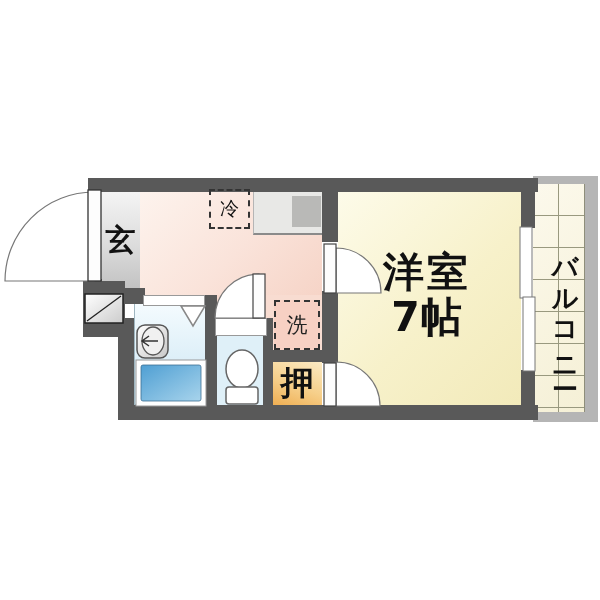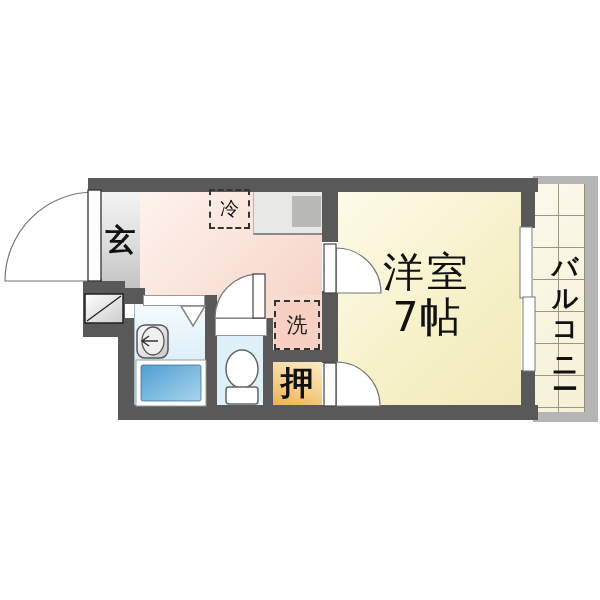--- a/index.html
+++ b/index.html
@@ -46,21 +46,21 @@
     writing-mode:vertical-rl;text-orientation:mixed;
     display:flex;align-items:center;justify-content:center;
     font-size:26px;font-weight:600;color:#111;letter-spacing:5px;}
   
   .opening{position:absolute;background:#ffffff;}
   .opening.framed{border:1px solid #999;box-sizing:border-box;}
   
   .lbl-genkan{font-size:30px;font-weight:700;color:#111;}
   .lbl-oshiire{font-size:33px;font-weight:700;color:#111;}
   .room-label{left:343px;top:250px;width:168px;text-align:center;color:#111;
-    font-weight:400;line-height:45px;}
+    font-weight:700;line-height:45px;}
   .room-label .l1{font-size:41px;letter-spacing:3px;}
   .room-label .l2{font-size:41px;letter-spacing:1px;}
   svg.overlay{position:absolute;left:0;top:0;width:600px;height:600px;pointer-events:none;}
 </style>
 </head>
 <body>
 <div id="canvas">
 
   <div class="abs balcony-frame"></div>
   <div class="abs balcony-tiles"></div>

